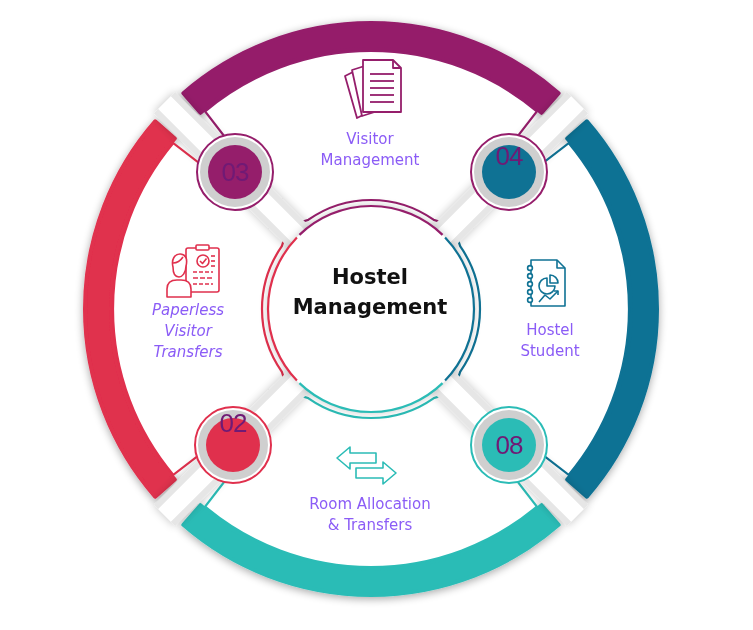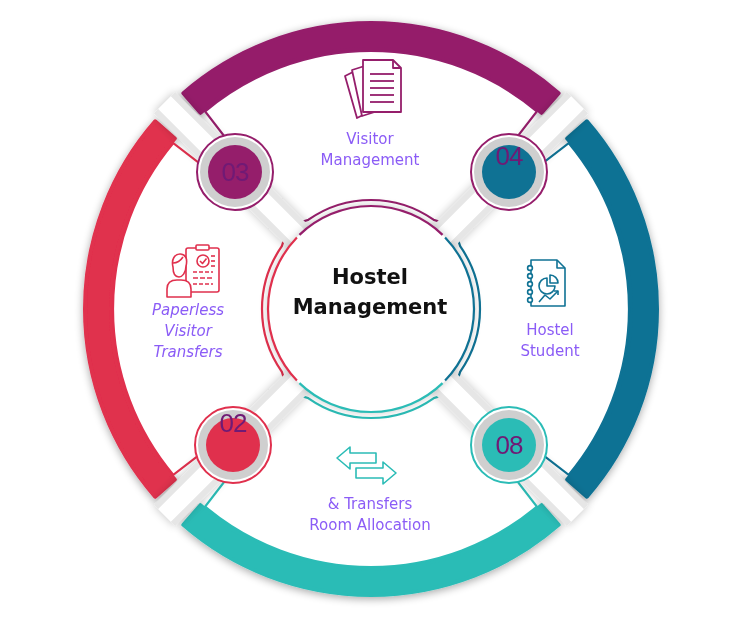--- a/index.html
+++ b/index.html
@@ -167,22 +167,22 @@
     <span>Visitor</span>
     <span>Transfers</span>
   </div>
 
   <div class="label" style="left:500px; top:320px; width:100px;">
     <span>Hostel</span>
     <span>Student</span>
   </div>
 
   <div class="label" style="left:280px; top:494px; width:180px;">
+    <span>Room Allocation</span>
     <span>&amp; Transfers</span>
-    <span>Room Allocation</span>
   </div>
 
   
   <div class="badge-num" style="left:207px; top:144px;">03</div>
   <div class="badge-num" style="left:481px; top:128px;">04</div>
   <div class="badge-num" style="left:205px; top:395px;">02</div>
   <div class="badge-num" style="left:481px; top:417px;">08</div>
 </div>
 
 </body></html>

